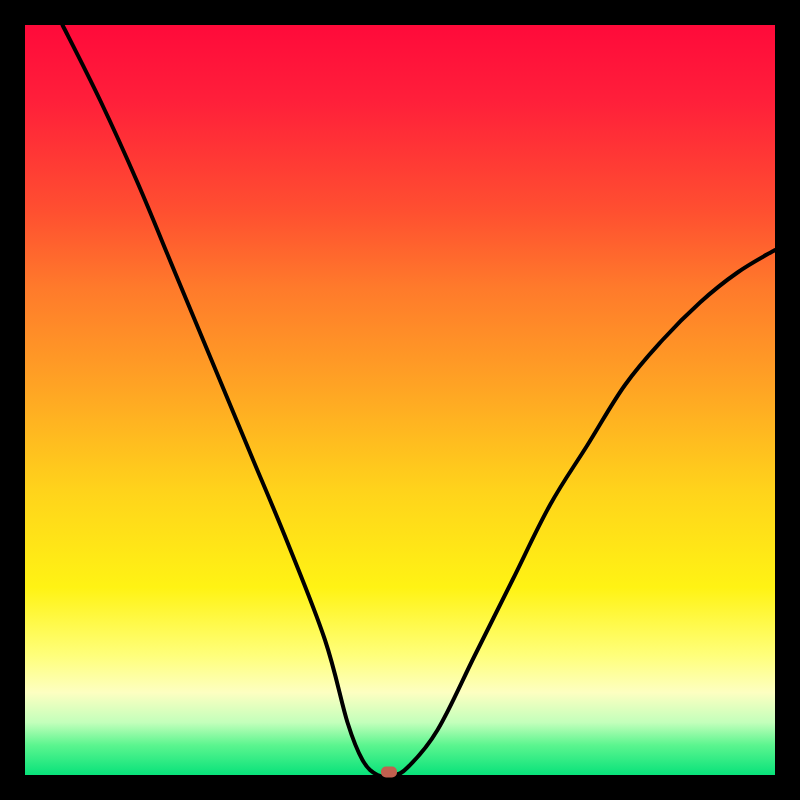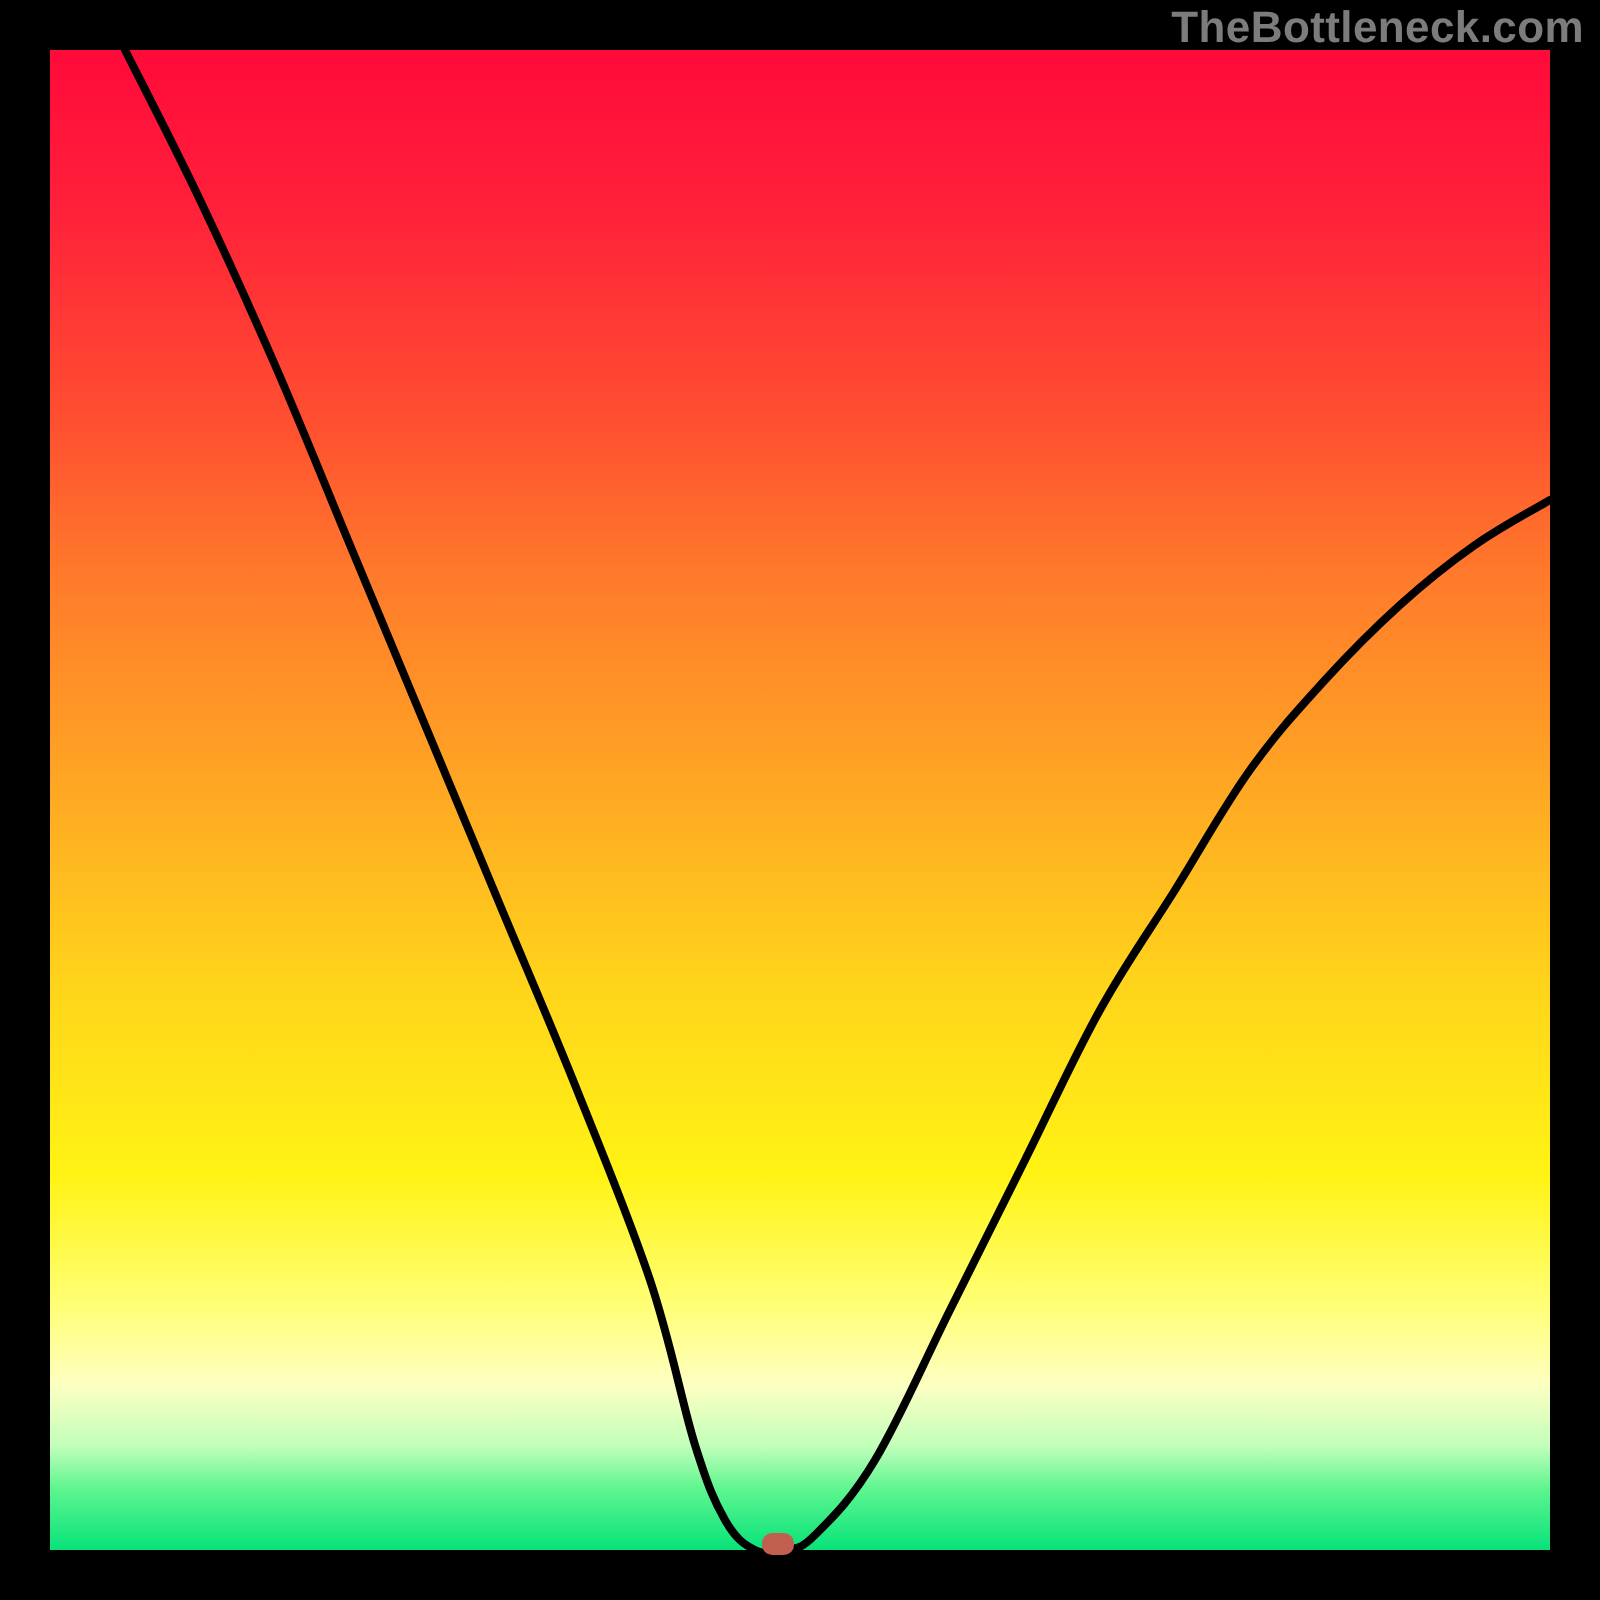--- a/index.html
+++ b/index.html
@@ -66,21 +66,20 @@
     border-radius: 5px;
     background: #c1604f;
     transform: translate(-50%, -50%);
   }
 </style>
 </head>
 <body>
 
 <div class="frame">
 
-  <div class="watermark">TheBottleneck.com</div>
 
   <div class="plot-area">
 
     <svg class="curve" viewBox="0 0 750 750" preserveAspectRatio="none">
       <path id="curve-path" d="M 37.5 0.0 C 44.3 13.5, 61.5 46.7, 75.0 75.0 C 88.5 103.3, 99.0 126.5, 112.5 157.5 C 126.0 188.5, 136.5 215.1, 150.0 247.5 C 163.5 279.9, 174.0 305.1, 187.5 337.5 C 201.0 369.9, 211.5 395.1, 225.0 427.5 C 238.5 459.9, 249.0 483.8, 262.5 517.5 C 276.0 551.3, 289.2 582.6, 300.0 615.0 C 310.8 647.4, 315.8 675.9, 322.5 697.5 C 329.3 719.1, 332.1 725.5, 337.5 735.0 C 342.9 744.5, 347.1 747.3, 352.5 750.0 C 357.9 752.7, 362.1 751.4, 367.5 750.0 C 372.9 748.6, 374.4 750.6, 382.5 742.5 C 390.6 734.4, 400.4 725.3, 412.5 705.0 C 424.7 684.8, 436.5 657.0, 450.0 630.0 C 463.5 603.0, 474.0 582.0, 487.5 555.0 C 501.0 528.0, 511.5 504.3, 525.0 480.0 C 538.5 455.7, 549.0 441.6, 562.5 420.0 C 576.0 398.4, 586.5 378.9, 600.0 360.0 C 613.5 341.1, 624.0 329.9, 637.5 315.0 C 651.0 300.2, 661.5 289.7, 675.0 277.5 C 688.5 265.3, 699.0 256.9, 712.5 247.5 C 726.0 238.0, 743.3 229.0, 750.0 225.0" fill="none" stroke="#000" stroke-width="4" stroke-linecap="round" stroke-linejoin="round"></path>
     </svg>
 
     <div class="marker" id="min-marker" style="left: 363.75px; top: 747px;"></div>
   </div>
 </div>

